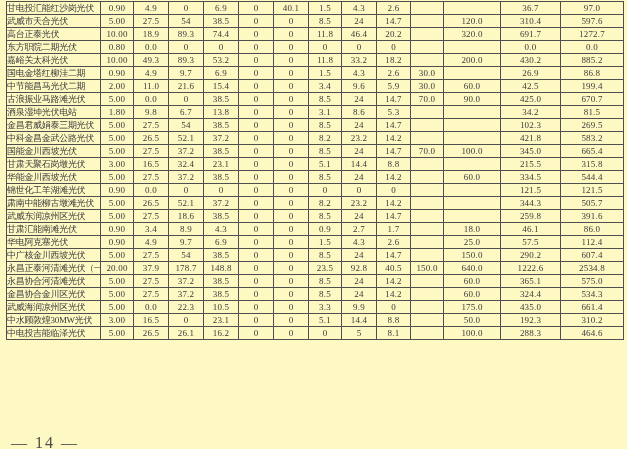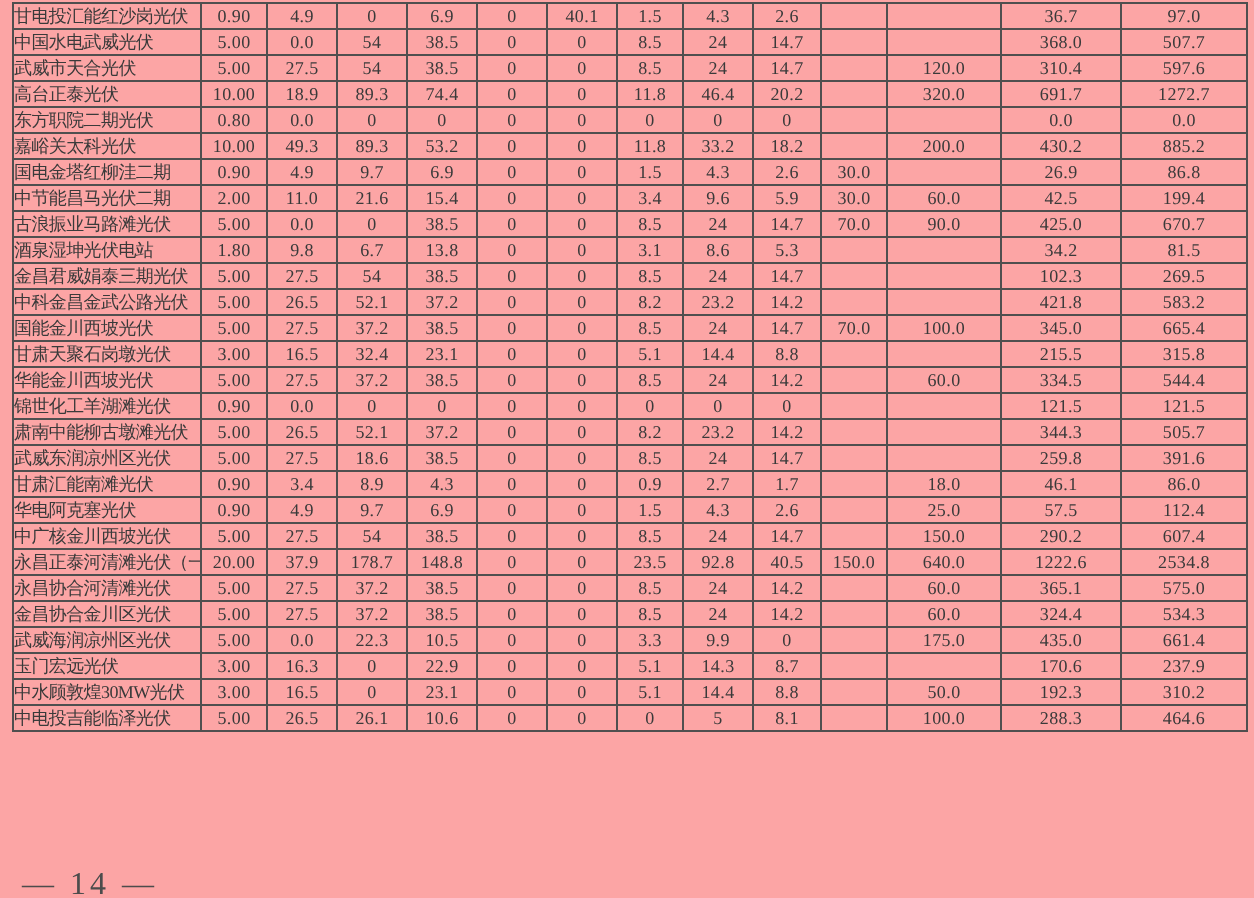--- a/index.html
+++ b/index.html
@@ -4,21 +4,21 @@
 <style>
   html, body {
     margin: 0;
     padding: 0;
     background: #f7f7f4;
   }
   .page {
     position: relative;
     width: 627px;
     height: 449px;
-    background: #fca5a5;
+    background: #fef9c3;
     font-family: "Liberation Serif", "DejaVu Serif", serif;
     color: #333;
     overflow: hidden;
   }
   table.data-table {
     position: absolute;
     left: 6px;
     top: 1px;
     width: 617px;
     border-collapse: collapse;
@@ -86,36 +86,20 @@
           <td class="num-cell">40.1</td>
           <td class="num-cell">1.5</td>
           <td class="num-cell">4.3</td>
           <td class="num-cell">2.6</td>
           <td class="num-cell"></td>
           <td class="num-cell"></td>
           <td class="num-cell">36.7</td>
           <td class="num-cell">97.0</td>
         </tr>
         <tr>
-          <td class="name-cell">中国水电武威光伏</td>
-          <td class="num-cell">5.00</td>
-          <td class="num-cell">0.0</td>
-          <td class="num-cell">54</td>
-          <td class="num-cell">38.5</td>
-          <td class="num-cell">0</td>
-          <td class="num-cell">0</td>
-          <td class="num-cell">8.5</td>
-          <td class="num-cell">24</td>
-          <td class="num-cell">14.7</td>
-          <td class="num-cell"></td>
-          <td class="num-cell"></td>
-          <td class="num-cell">368.0</td>
-          <td class="num-cell">507.7</td>
-        </tr>
-        <tr>
           <td class="name-cell">武威市天合光伏</td>
           <td class="num-cell">5.00</td>
           <td class="num-cell">27.5</td>
           <td class="num-cell">54</td>
           <td class="num-cell">38.5</td>
           <td class="num-cell">0</td>
           <td class="num-cell">0</td>
           <td class="num-cell">8.5</td>
           <td class="num-cell">24</td>
           <td class="num-cell">14.7</td>
@@ -470,57 +454,41 @@
           <td class="num-cell">0</td>
           <td class="num-cell">3.3</td>
           <td class="num-cell">9.9</td>
           <td class="num-cell">0</td>
           <td class="num-cell"></td>
           <td class="num-cell">175.0</td>
           <td class="num-cell">435.0</td>
           <td class="num-cell">661.4</td>
         </tr>
         <tr>
-          <td class="name-cell">玉门宏远光伏</td>
-          <td class="num-cell">3.00</td>
-          <td class="num-cell">16.3</td>
-          <td class="num-cell">0</td>
-          <td class="num-cell">22.9</td>
-          <td class="num-cell">0</td>
-          <td class="num-cell">0</td>
-          <td class="num-cell">5.1</td>
-          <td class="num-cell">14.3</td>
-          <td class="num-cell">8.7</td>
-          <td class="num-cell"></td>
-          <td class="num-cell"></td>
-          <td class="num-cell">170.6</td>
-          <td class="num-cell">237.9</td>
-        </tr>
-        <tr>
           <td class="name-cell">中水顾敦煌30MW光伏</td>
           <td class="num-cell">3.00</td>
           <td class="num-cell">16.5</td>
           <td class="num-cell">0</td>
           <td class="num-cell">23.1</td>
           <td class="num-cell">0</td>
           <td class="num-cell">0</td>
           <td class="num-cell">5.1</td>
           <td class="num-cell">14.4</td>
           <td class="num-cell">8.8</td>
           <td class="num-cell"></td>
           <td class="num-cell">50.0</td>
           <td class="num-cell">192.3</td>
           <td class="num-cell">310.2</td>
         </tr>
         <tr>
           <td class="name-cell">中电投吉能临泽光伏</td>
           <td class="num-cell">5.00</td>
           <td class="num-cell">26.5</td>
           <td class="num-cell">26.1</td>
-          <td class="num-cell">10.6</td>
+          <td class="num-cell">16.2</td>
           <td class="num-cell">0</td>
           <td class="num-cell">0</td>
           <td class="num-cell">0</td>
           <td class="num-cell">5</td>
           <td class="num-cell">8.1</td>
           <td class="num-cell"></td>
           <td class="num-cell">100.0</td>
           <td class="num-cell">288.3</td>
           <td class="num-cell">464.6</td>
         </tr>

